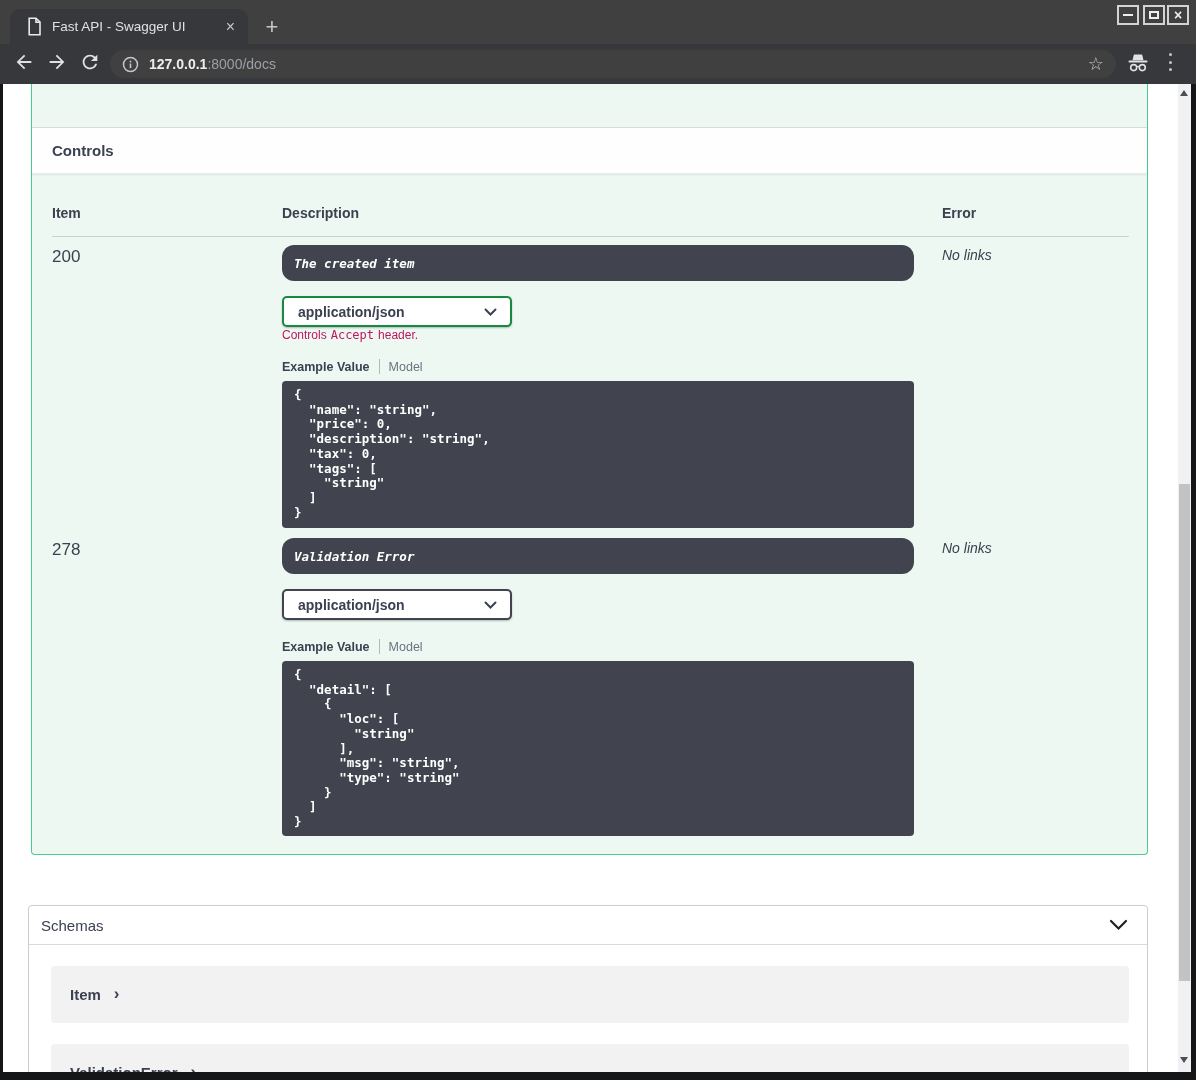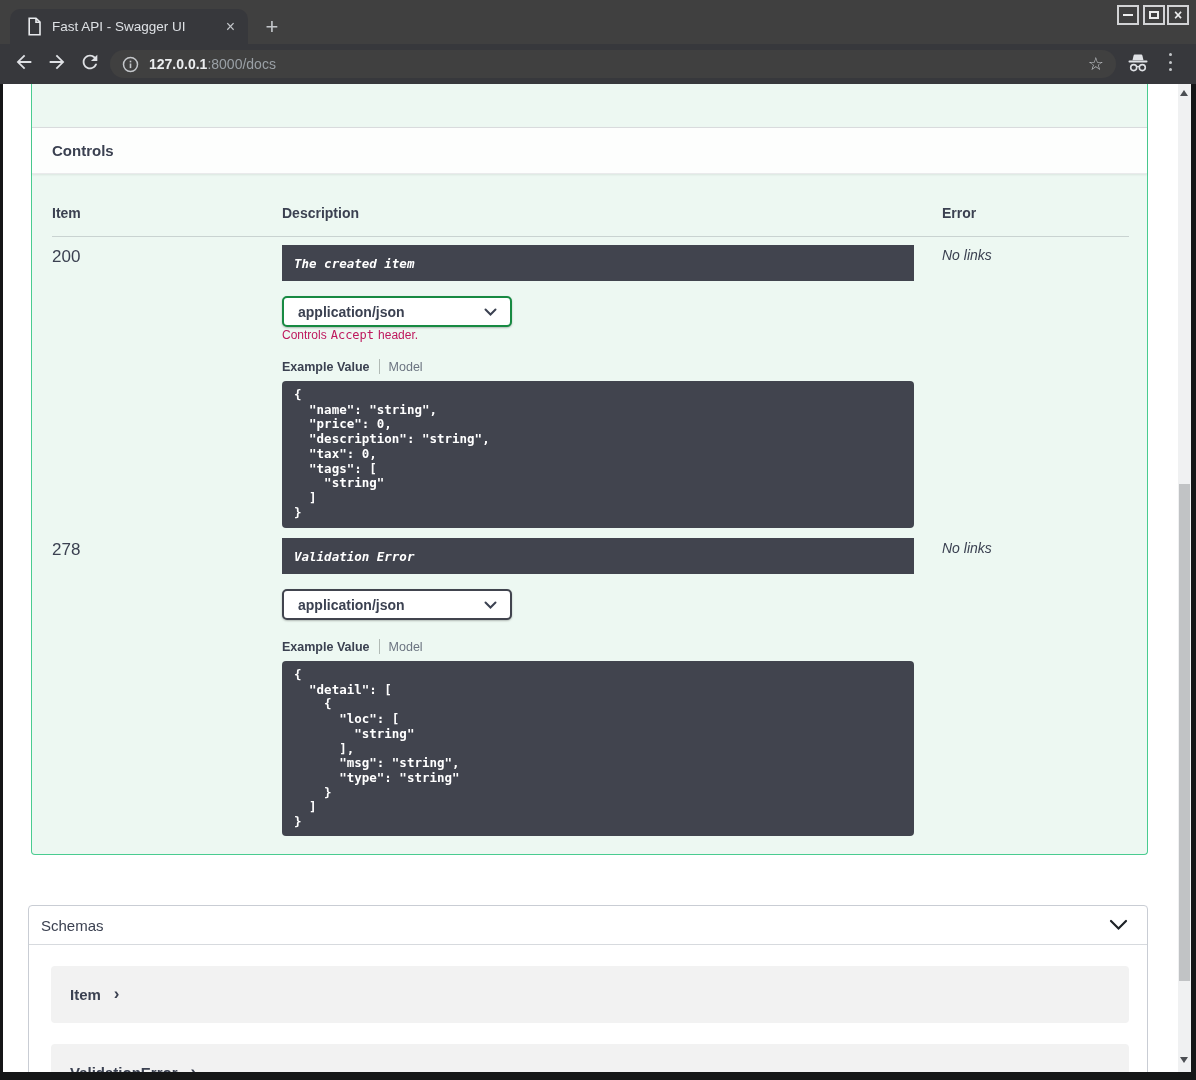--- a/index.html
+++ b/index.html
@@ -73,21 +73,21 @@
   .col-code  { left:20px; }  .col-desc { left:250px; } .col-links { left:910px; }
   .head-line { position:absolute; left:20px; top:152px; width:1077px; height:1px; background:rgba(59,65,81,.2); }
 
   .rcode { position:absolute; left:20px; font-size:17px; color:#3b4151; }
   .rcode-200 { top:163px; } .rcode-422 { top:456px; }
   .nolinks { position:absolute; left:910px; font-size:14px; font-style:italic; color:#3b4151; }
   .nolinks-1 { top:163px; } .nolinks-2 { top:456px; }
 
   .desc-box {
     position:absolute; left:250px; width:632px; height:36px;
-    background:#41444e; border-radius:0;
+    background:#41444e; border-radius:12px;
     display:flex; align-items:center; padding-left:12px;
   }
   .desc-box-1 { top:161px; } .desc-box-2 { top:454px; }
   .desc-text { font-family:"DejaVu Sans Mono",monospace; font-style:italic; font-weight:bold;
                font-size:12.5px; color:#ffffff; }
 
   .mtype-select {
     position:absolute; left:250px; width:230px; height:31px;
     background:#fff; border-radius:5px;
     display:flex; align-items:center; justify-content:space-between;

